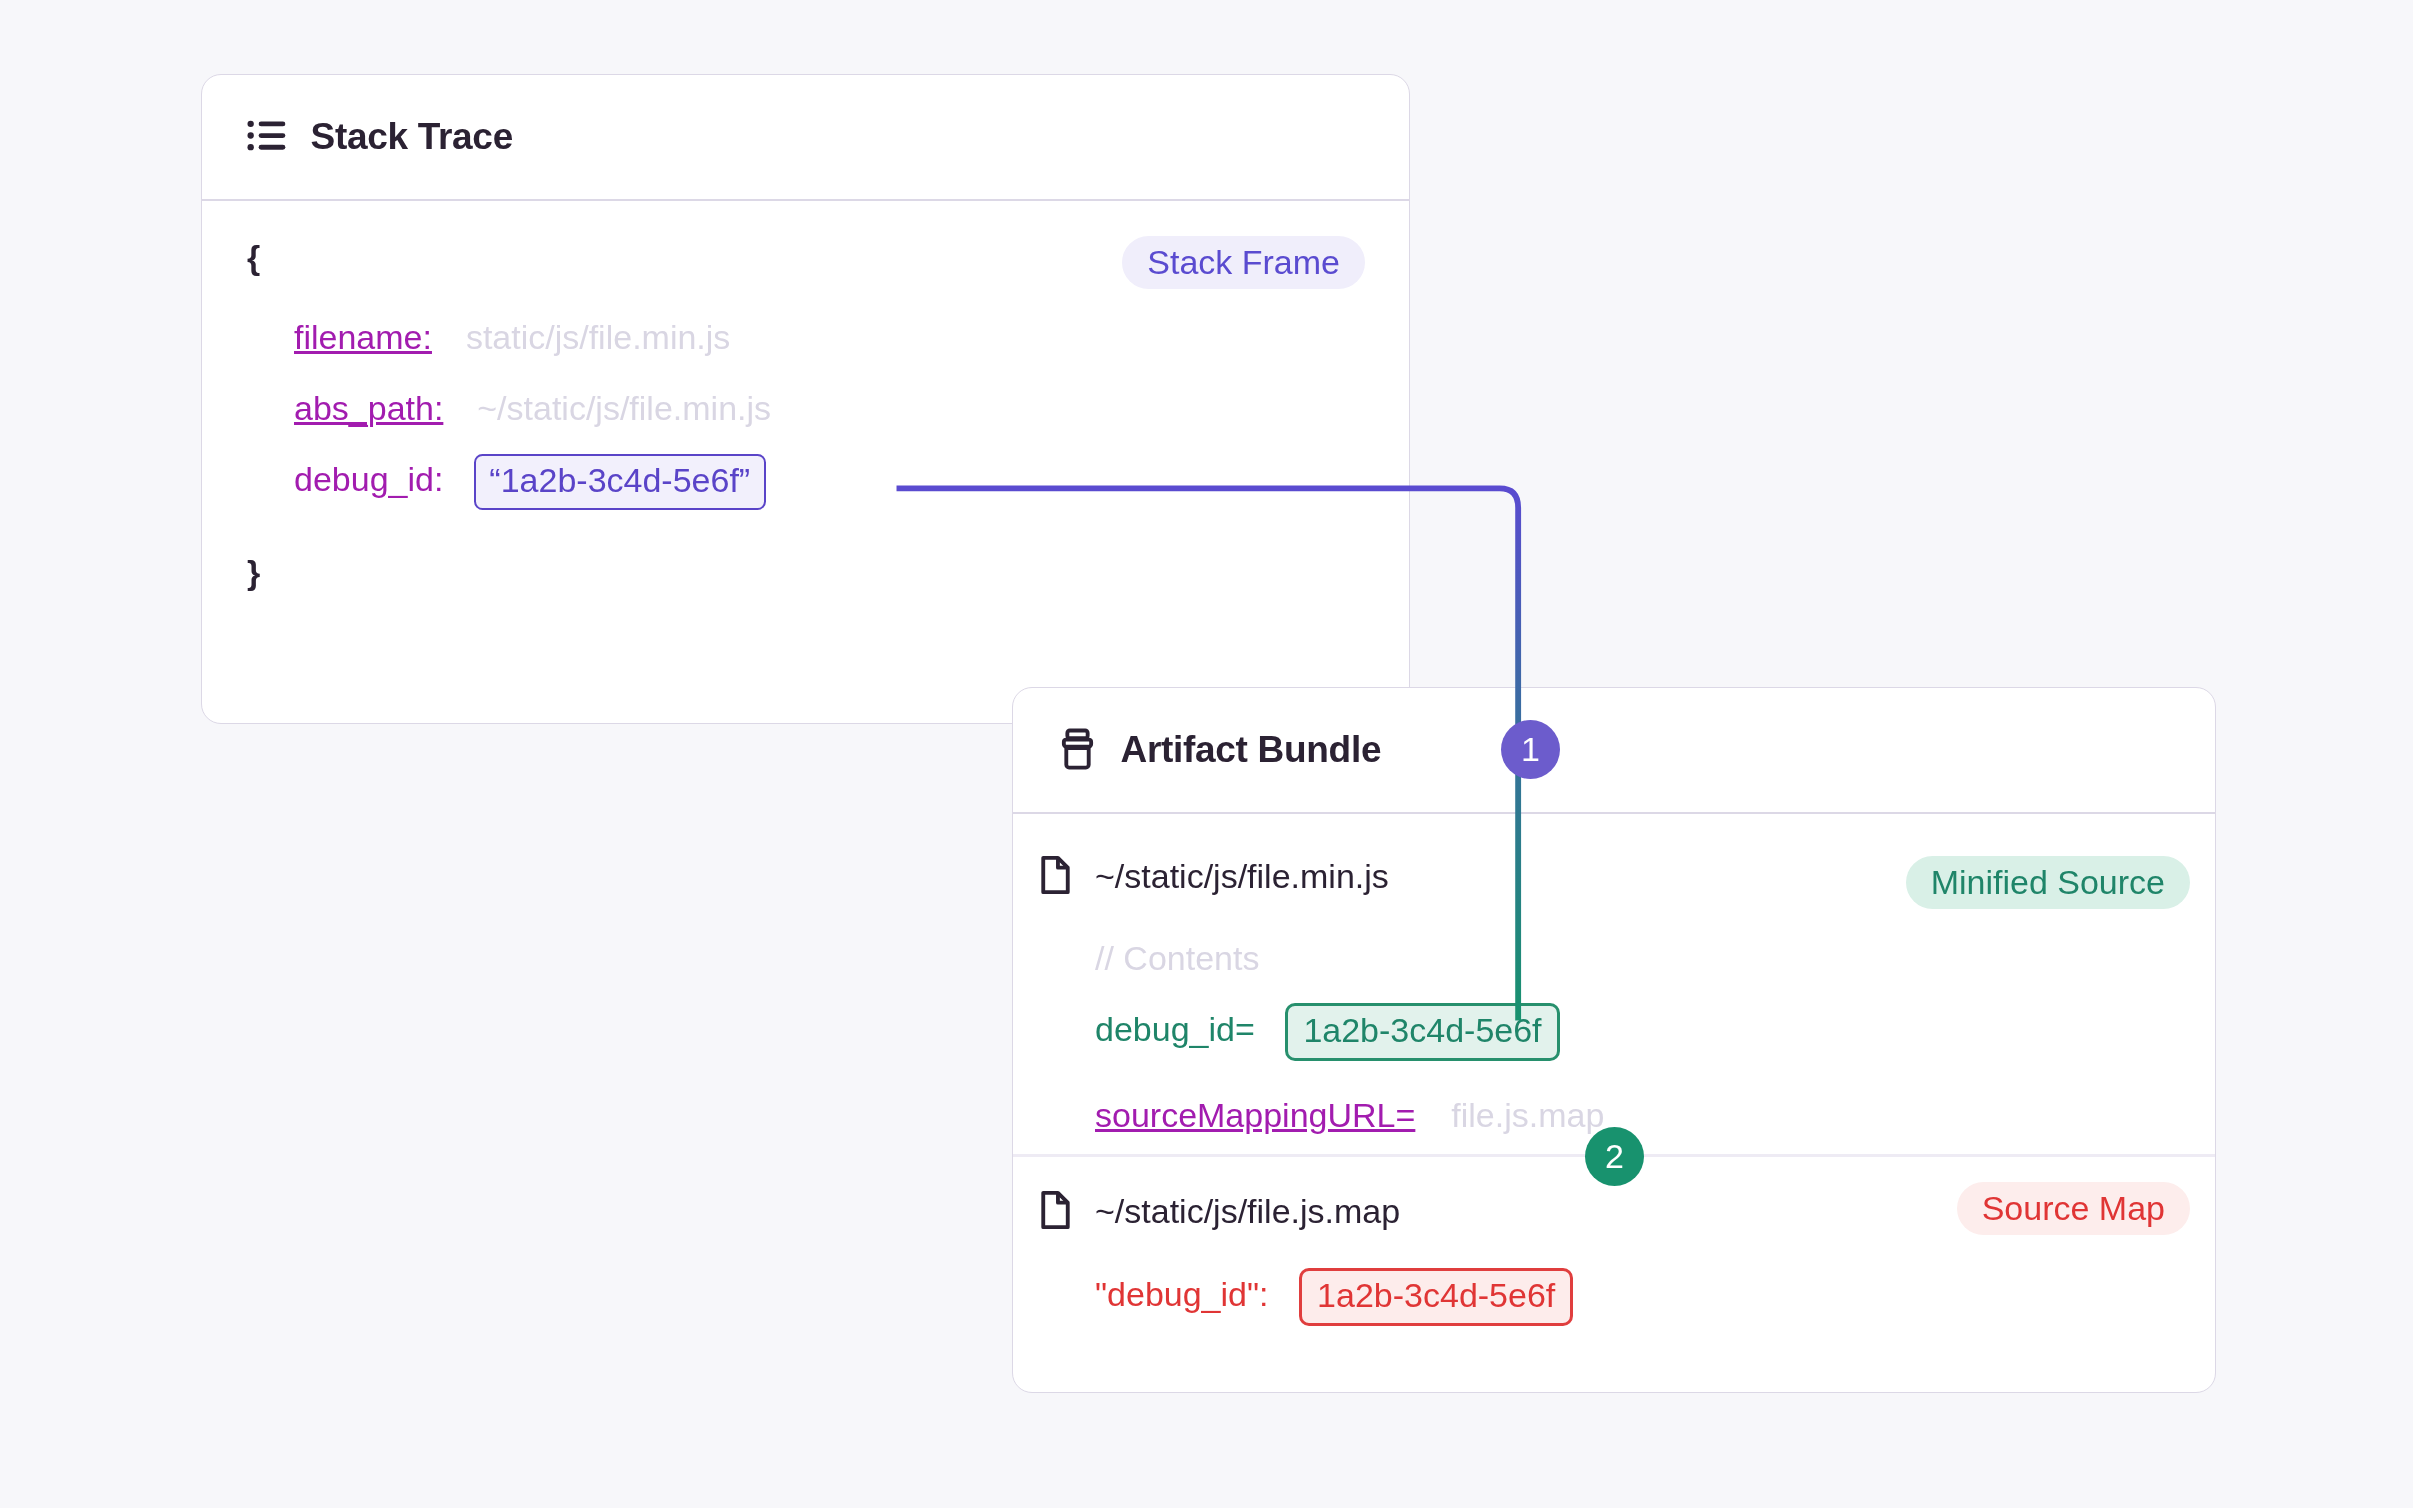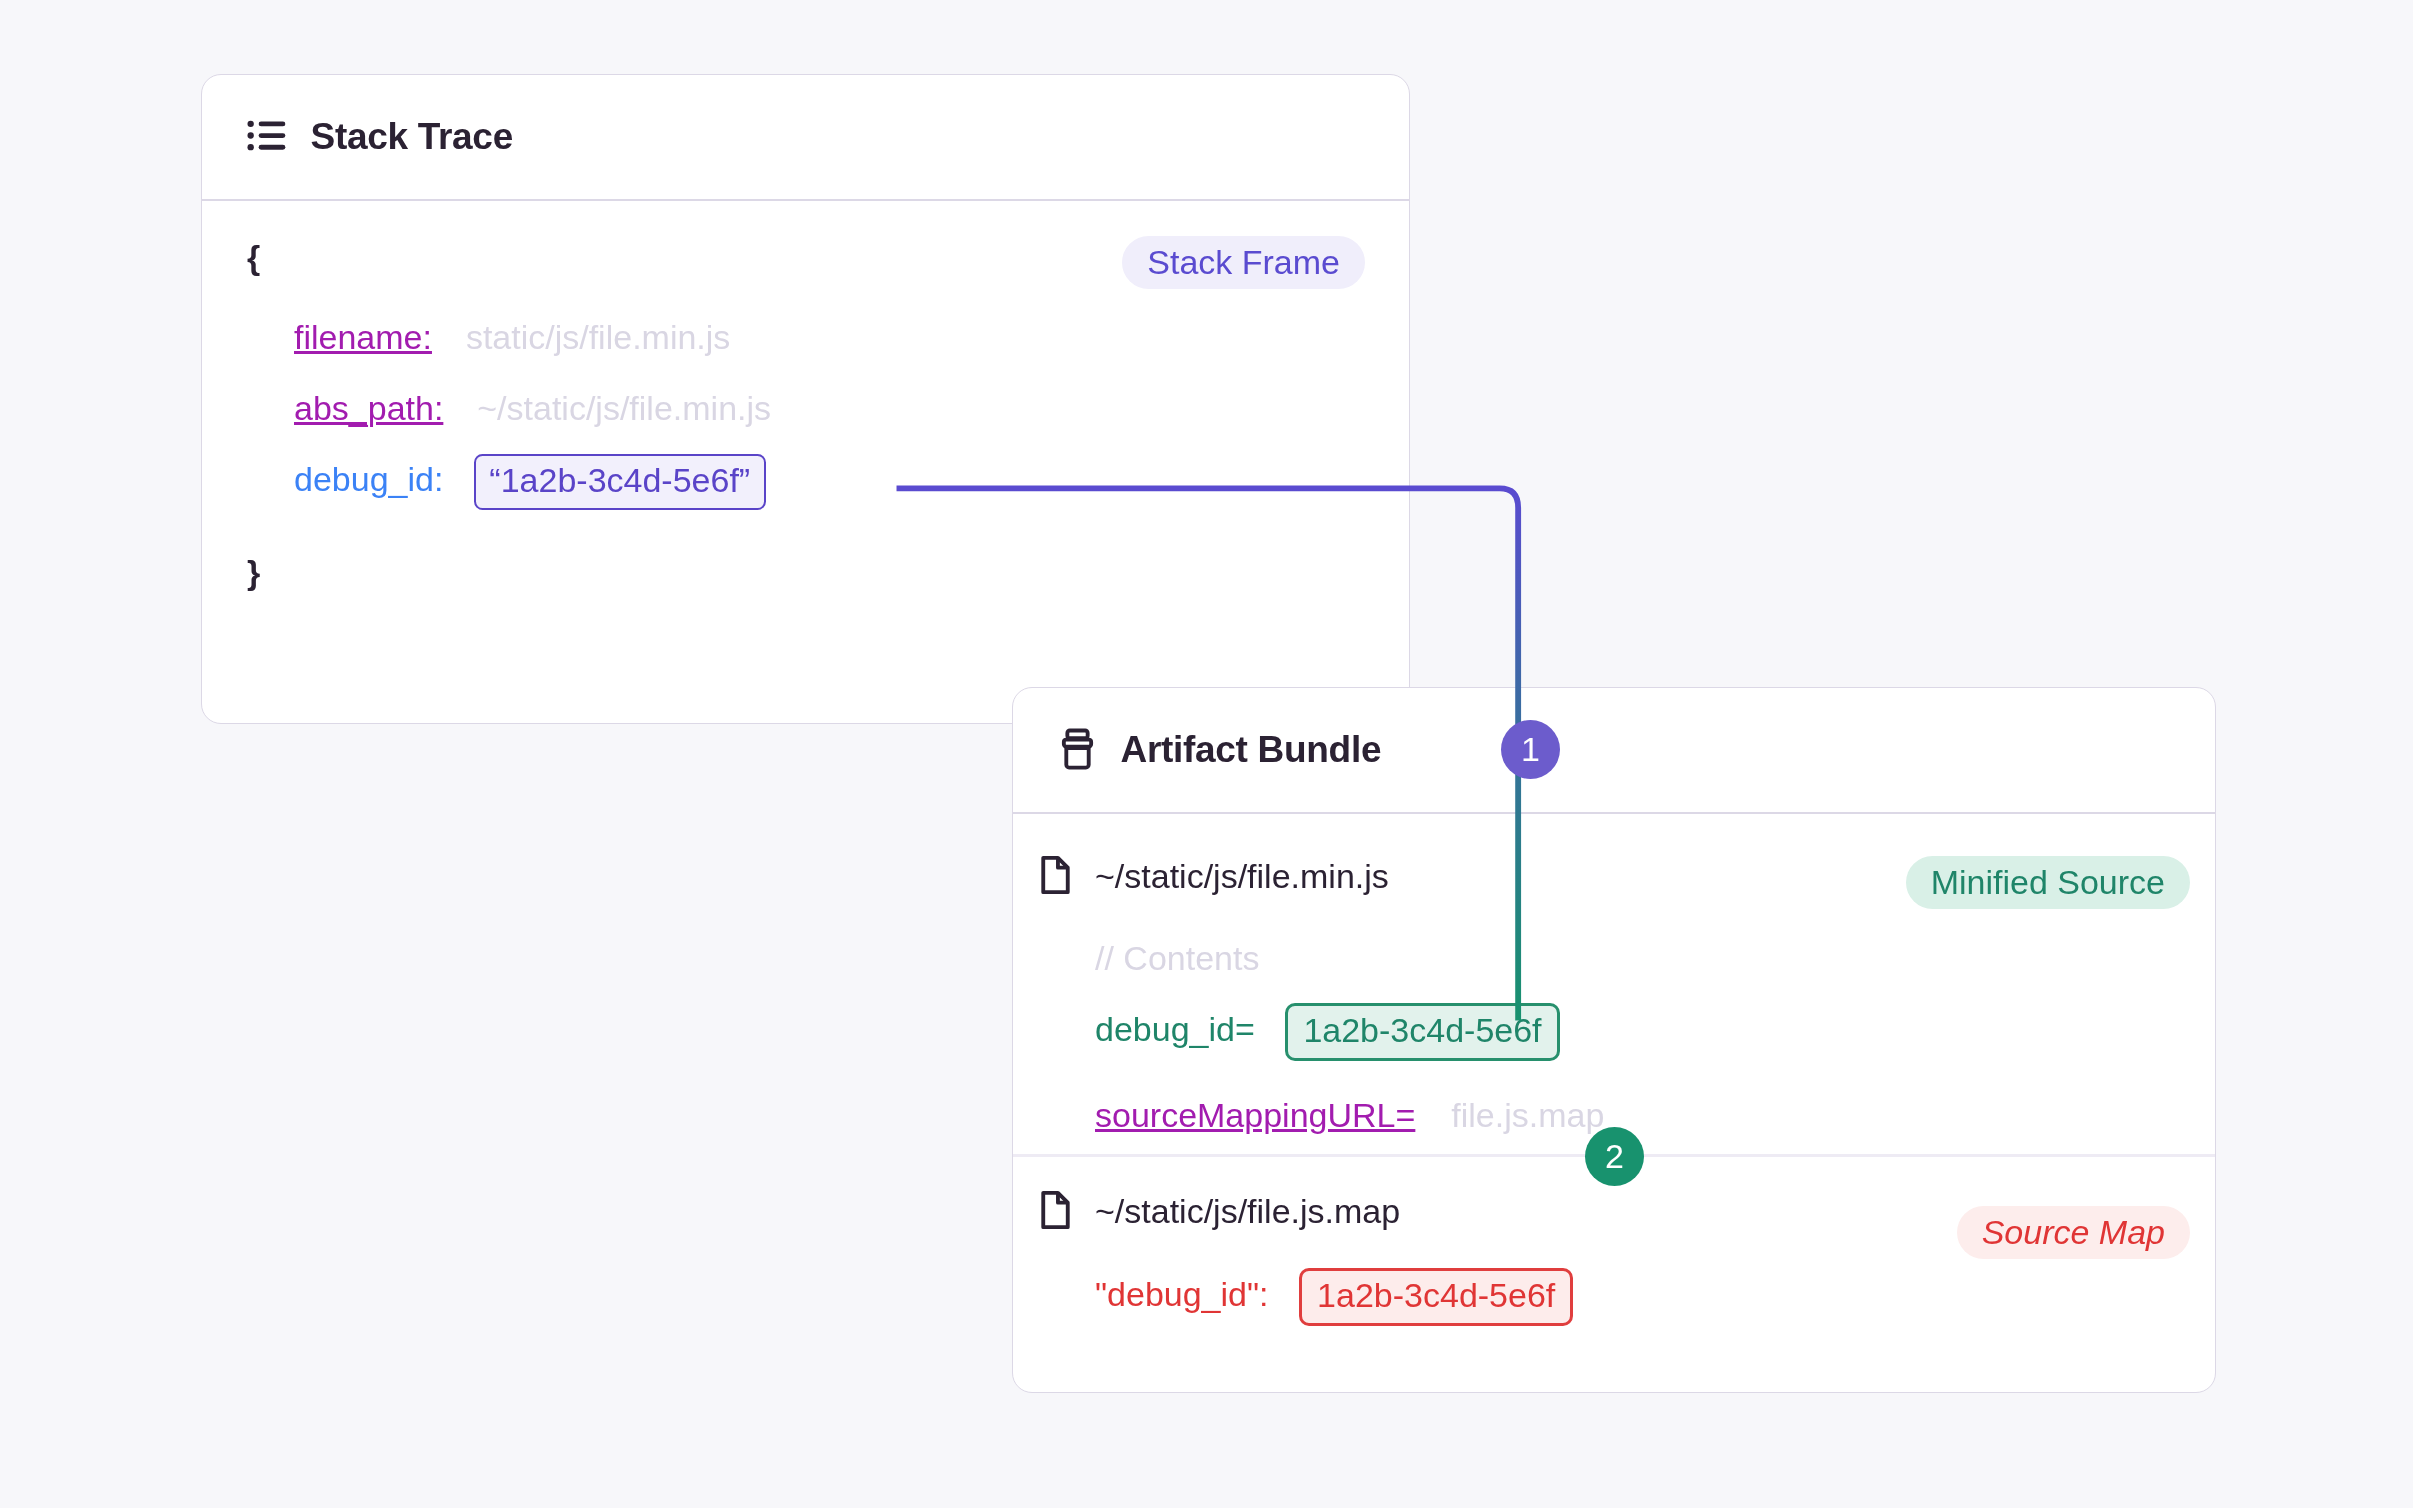--- a/index.html
+++ b/index.html
@@ -64,21 +64,21 @@
   
   .code-line {
     position: absolute;
     font-family: "Liberation Sans", sans-serif;
     font-size: 34px;
     white-space: nowrap;
   }
   .brace { color: #2b2233; font-weight: 600; }
   .muted-key  { color: #a21caf; text-decoration: underline; }
   .muted-val  { color: #d9d6e3; }
-  .purple-key { color: #3b82f6; }
+  .purple-key { color: #a21caf; }
 
   .chip {
     display: inline-block;
     border-radius: 8.4px;
     box-sizing: border-box;
     font-family: "Liberation Sans", sans-serif;
     vertical-align: middle;
   }
   .chip-purple {
     border: 2.5px solid #5a44c8;
@@ -279,21 +279,21 @@
     <div class="file-row" style="left: 25px; top: 375px;">
       <span>
         <svg width="35" height="42" viewBox="0 0 20 24" fill="none" stroke="#2b2233" stroke-width="2.2" stroke-linejoin="round">
           <path d="M3 2.2 h8.4 L17 7.8 V21.8 H3 Z"></path>
           <path d="M11.4 2.2 V7.8 H17"></path>
         </svg>
       </span>
       <span class="file-name">~/static/js/file.js.map</span>
     </div>
 
-    <div class="pill pill-red" style="right: 25px; top: 392px; font-style: italic;">Source Map</div>
+    <div class="pill pill-red" style="right: 25px; top: 368px;">Source Map</div>
 
     <div class="code-line" style="left: 82px; top: 454px;">
       <span class="red-text">"debug_id":</span>
       <span style="display:inline-block;width:11.7px;"></span>
       <span class="chip chip-red">1a2b-3c4d-5e6f</span>
     </div>
 
   </div>
 </div>
 

